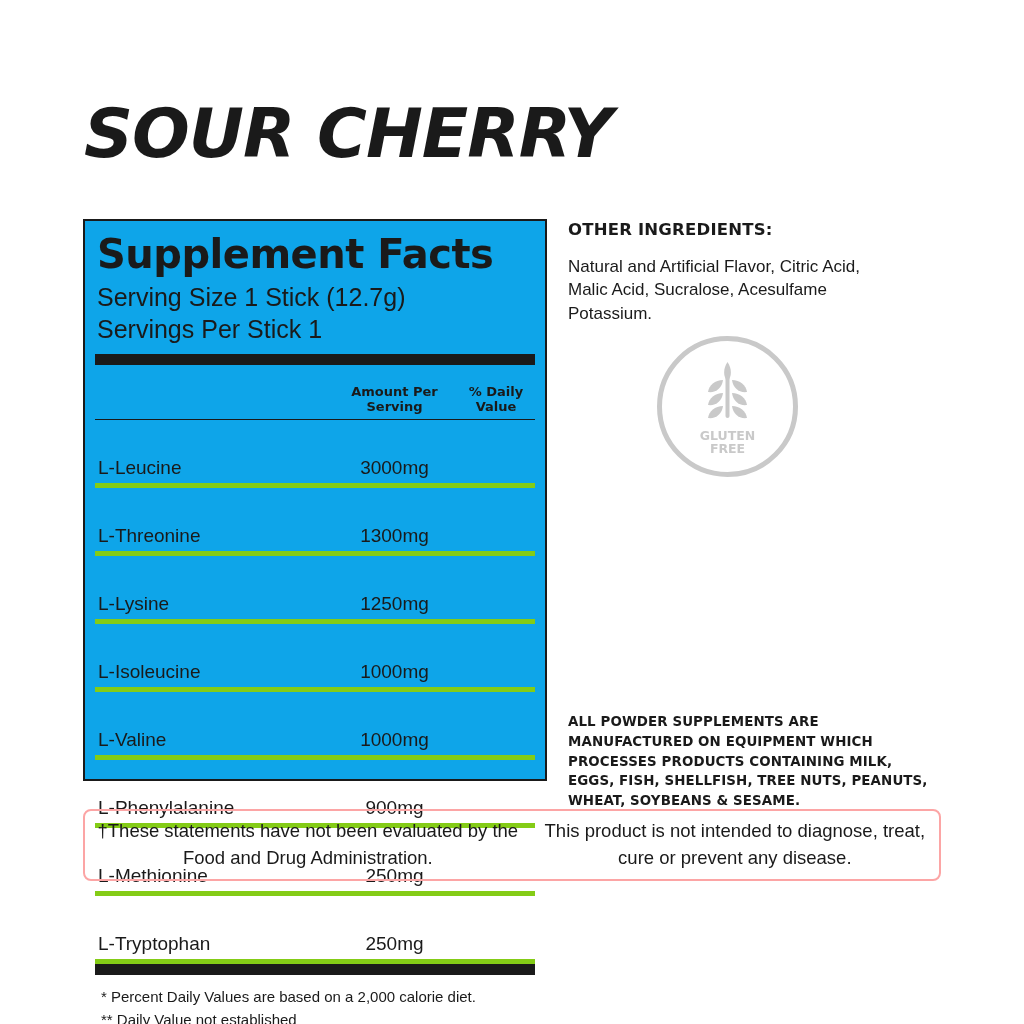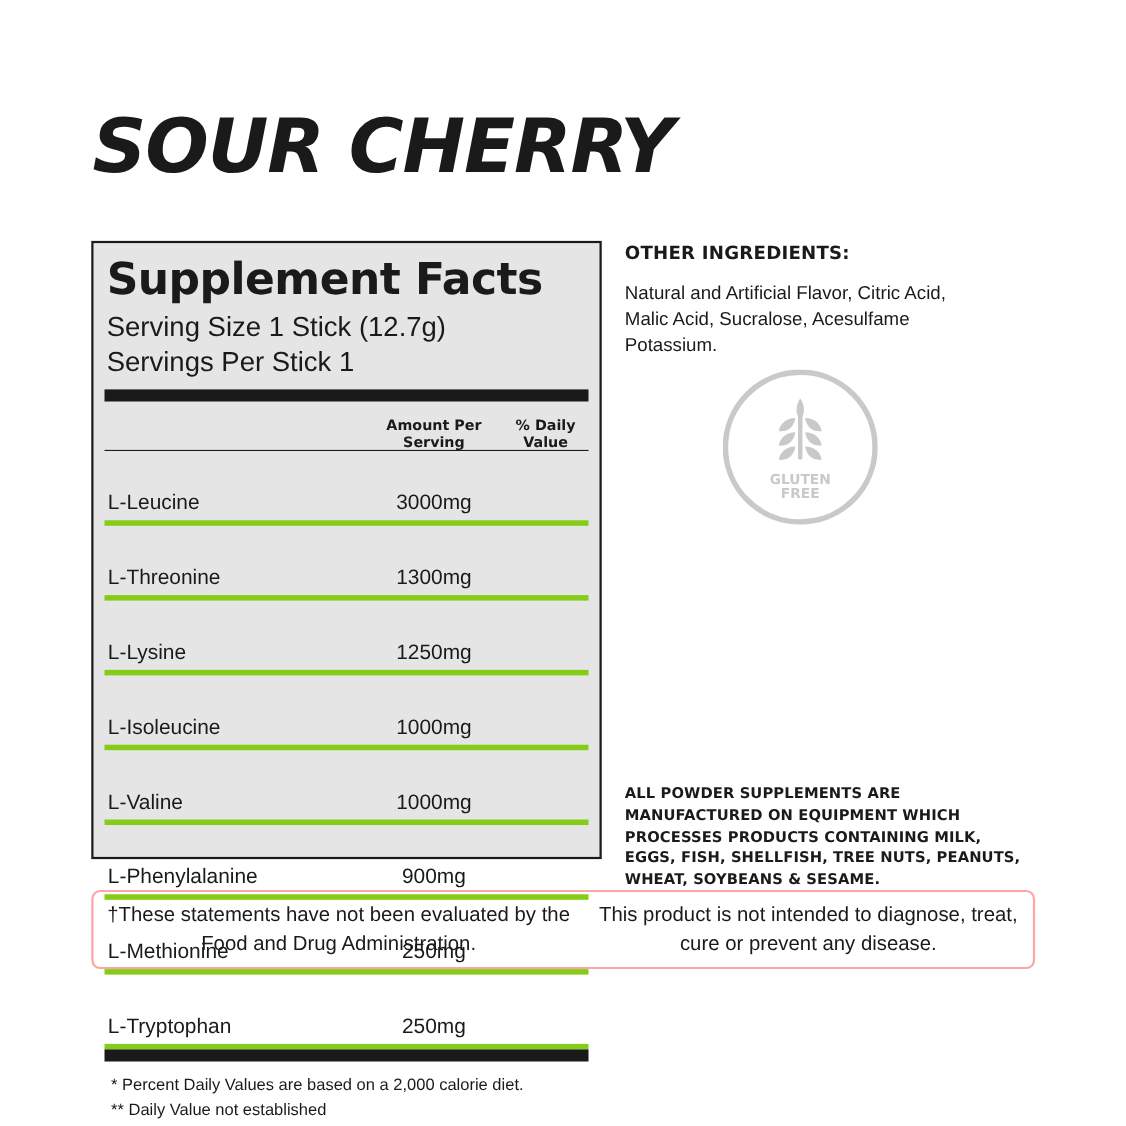--- a/index.html
+++ b/index.html
@@ -32,21 +32,21 @@
 
   
   #facts-panel {
     position: absolute;
     left: 83px;
     top: 219px;
     width: 464px;
     height: 562px;
     border: 2px solid #1a1a1a;
     box-sizing: border-box;
-    background: #e5e5e5;
+    background: #0ea5e9;
   }
   .facts-inner {
     padding: 8px 10px 0 10px;
   }
   #facts-heading {
     font-family: "DejaVu Sans", sans-serif;
     font-weight: 700;
     font-size: 40px;
     line-height: 1.05;
     letter-spacing: -0.5px;
@@ -69,24 +69,25 @@
   .rule-bottom-thick {
     height: 11px;
     background: #1a1a1a;
     margin-top: 0;
   }
 
   
   .col-head {
     display: flex;
     justify-content: flex-end;
-    align-items: center;
+    align-items: flex-end;
     padding: 22px 0 4px 0;
     height: 44px;
     box-sizing: border-box;
+    margin-top: 10px;
   }
   .col-head .c1, .col-head .c2 {
     font-family: "DejaVu Sans", sans-serif;
     font-weight: 700;
     font-size: 13px;
     line-height: 1.15;
     text-align: center;
   }
   .col-head .c1 { width: 125px; }
   .col-head .c2 { width: 78px; }

